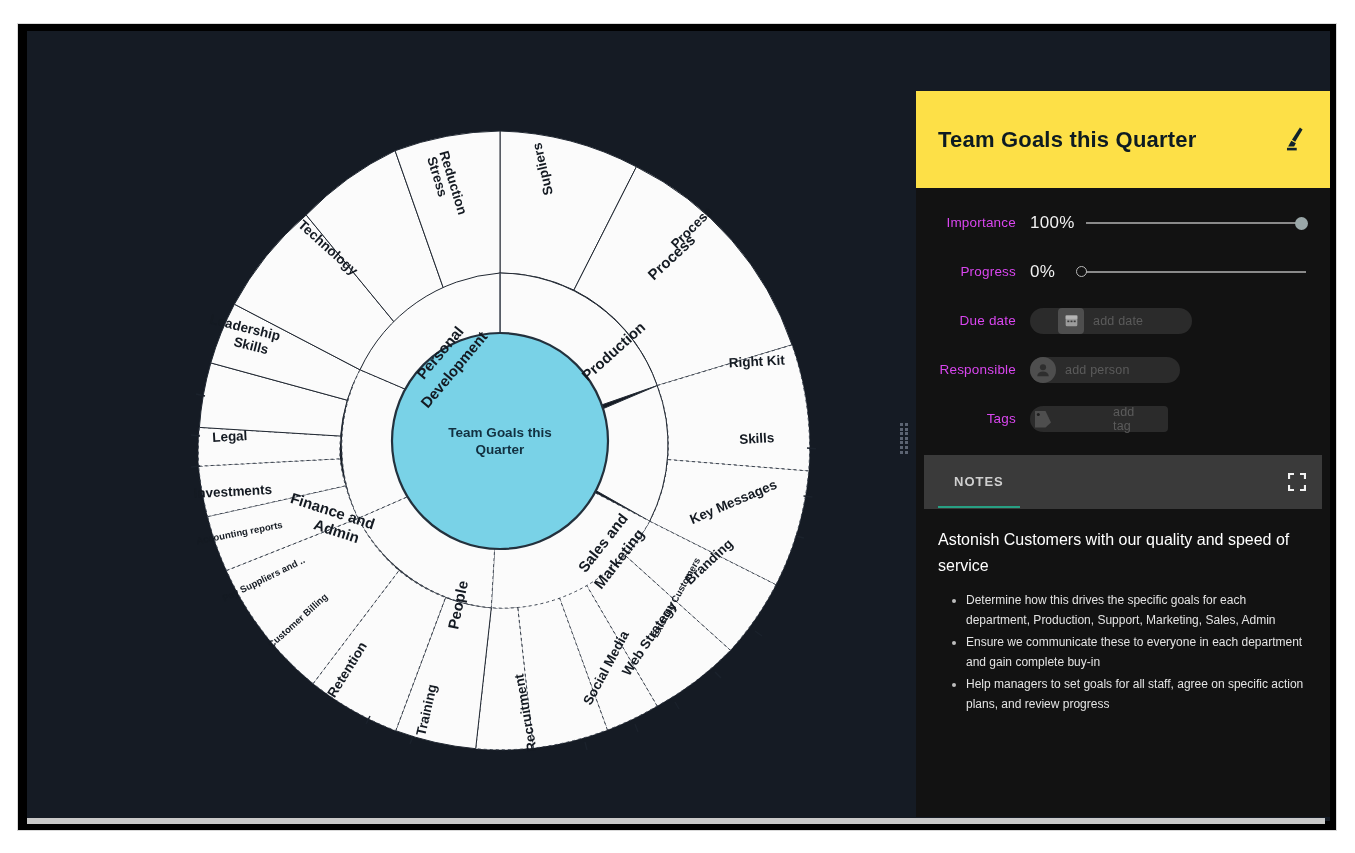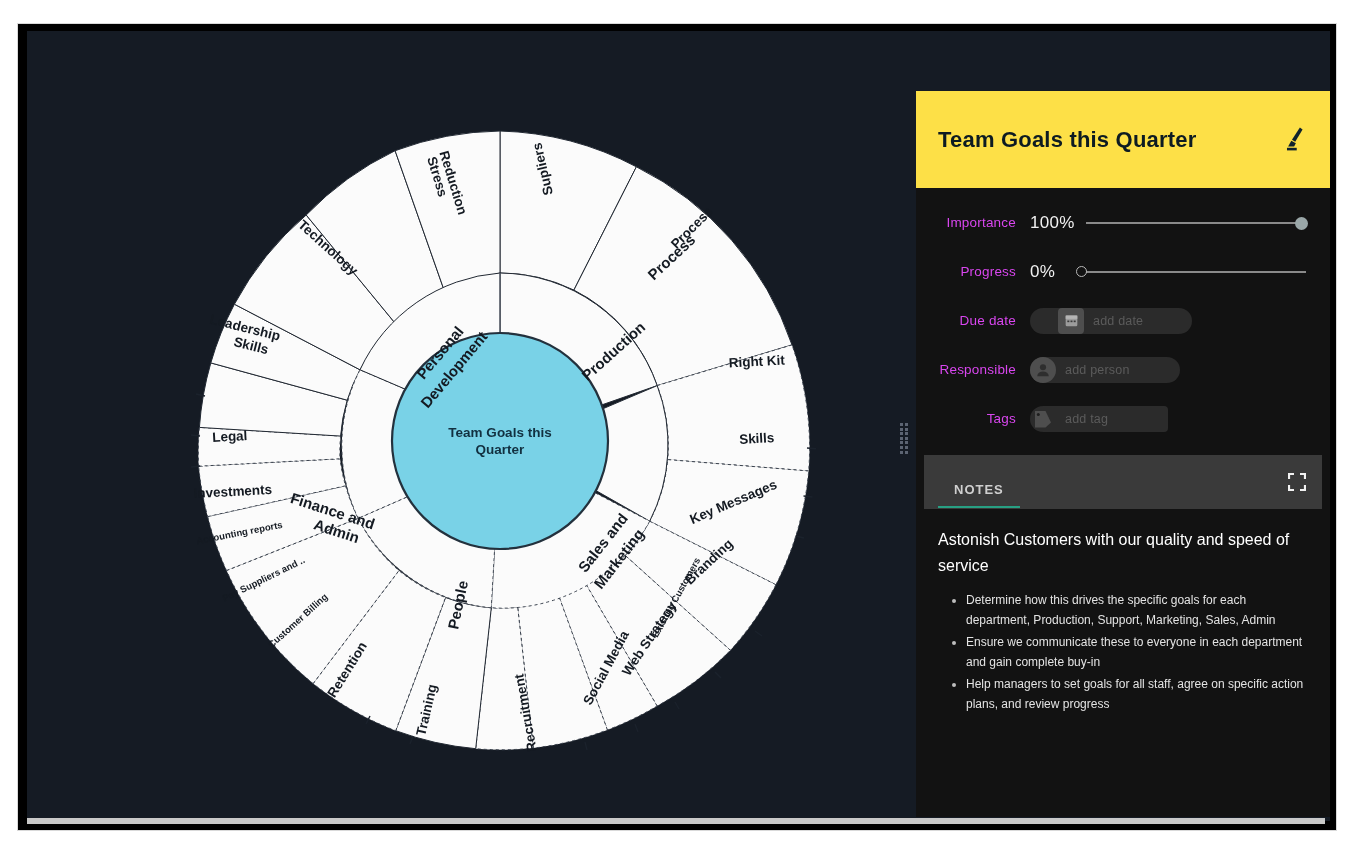--- a/index.html
+++ b/index.html
@@ -156,40 +156,41 @@
     font-size: 12.5px;
     color: #5b5b5b;
     padding-left: 9px;
     letter-spacing: .2px;
   }
   .pill-date { width: 116px; padding-left: 28px; }
   .pill-person { width: 132px; }
   .pill-tag {
     width: 120px;
     border-radius: 13px 4px 4px 13px;
+    gap: 48px;
   }
 
   
   .notes-bar {
     margin: 8px 8px 0 8px;
     height: 54px;
     background: #3a3a3a;
     display: flex;
     align-items: center;
     justify-content: space-between;
     padding: 0 16px 0 14px;
     box-sizing: border-box;
     position: relative;
   }
   .notes-tab {
     font-size: 13px;
     font-weight: 700;
     color: #cfcfcf;
     letter-spacing: 1px;
-    padding: 8px 16px;
+    padding: 0 16px;
     line-height: 52px;
     height: 52px;
     box-sizing: border-box;
     border-bottom: 2px solid #27a083;
   }
   .expand-icon { width: 18px; height: 18px; }
 
   .notes-body {
     padding: 18px 26px 0 22px;
     color: #e6e6e6;

